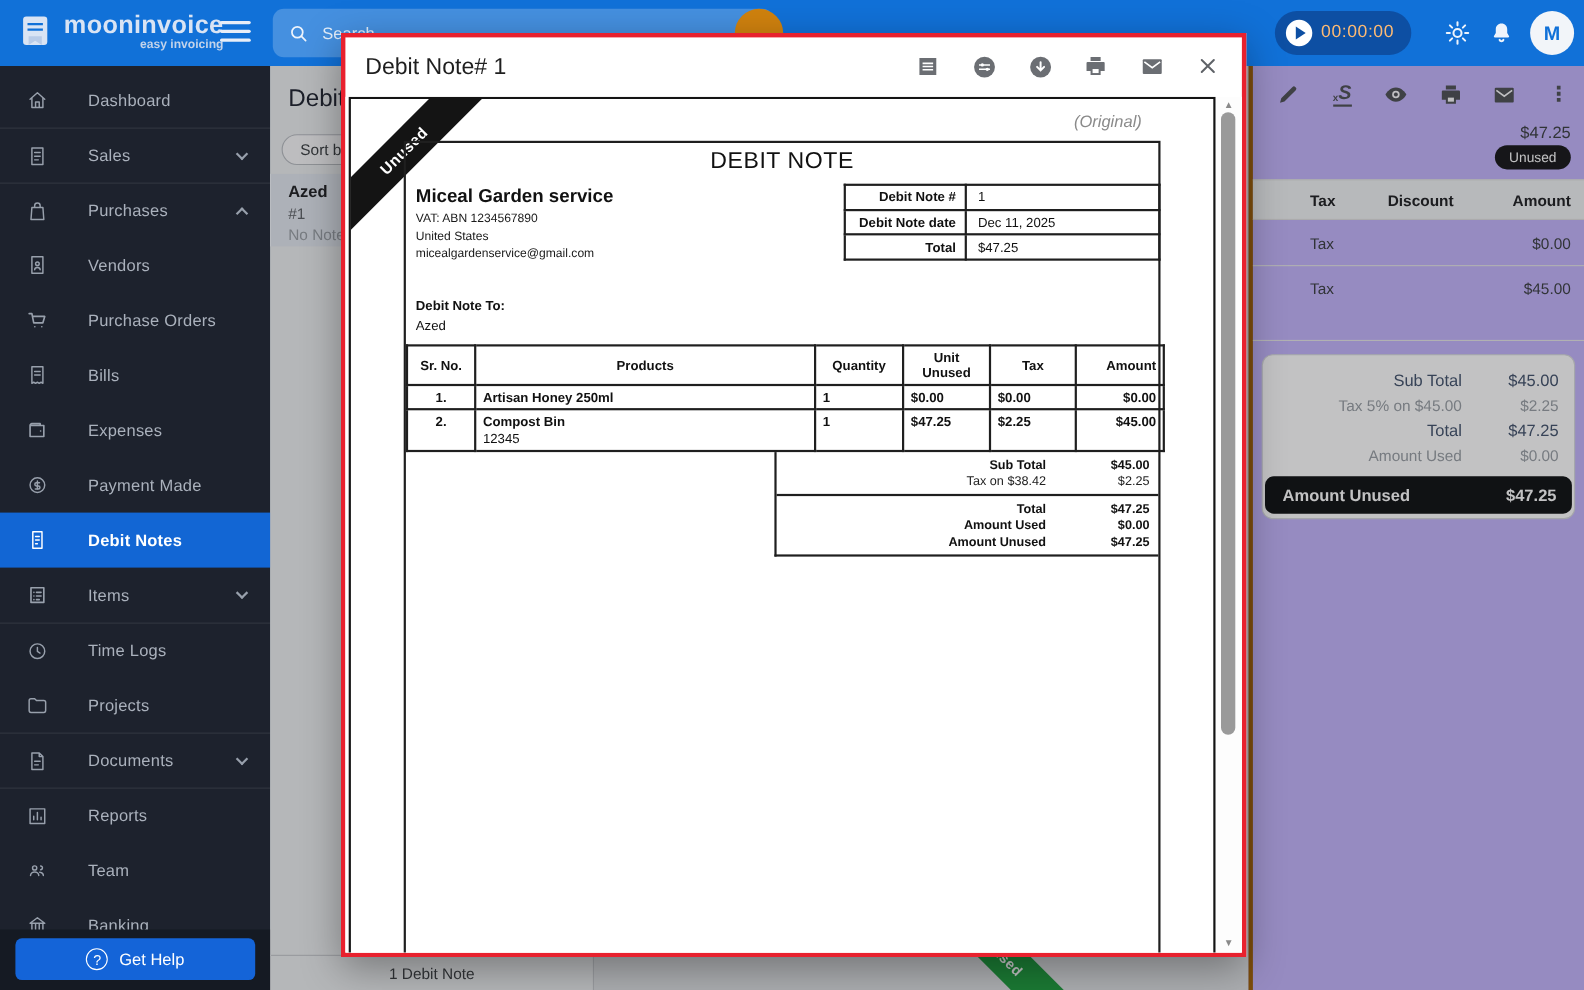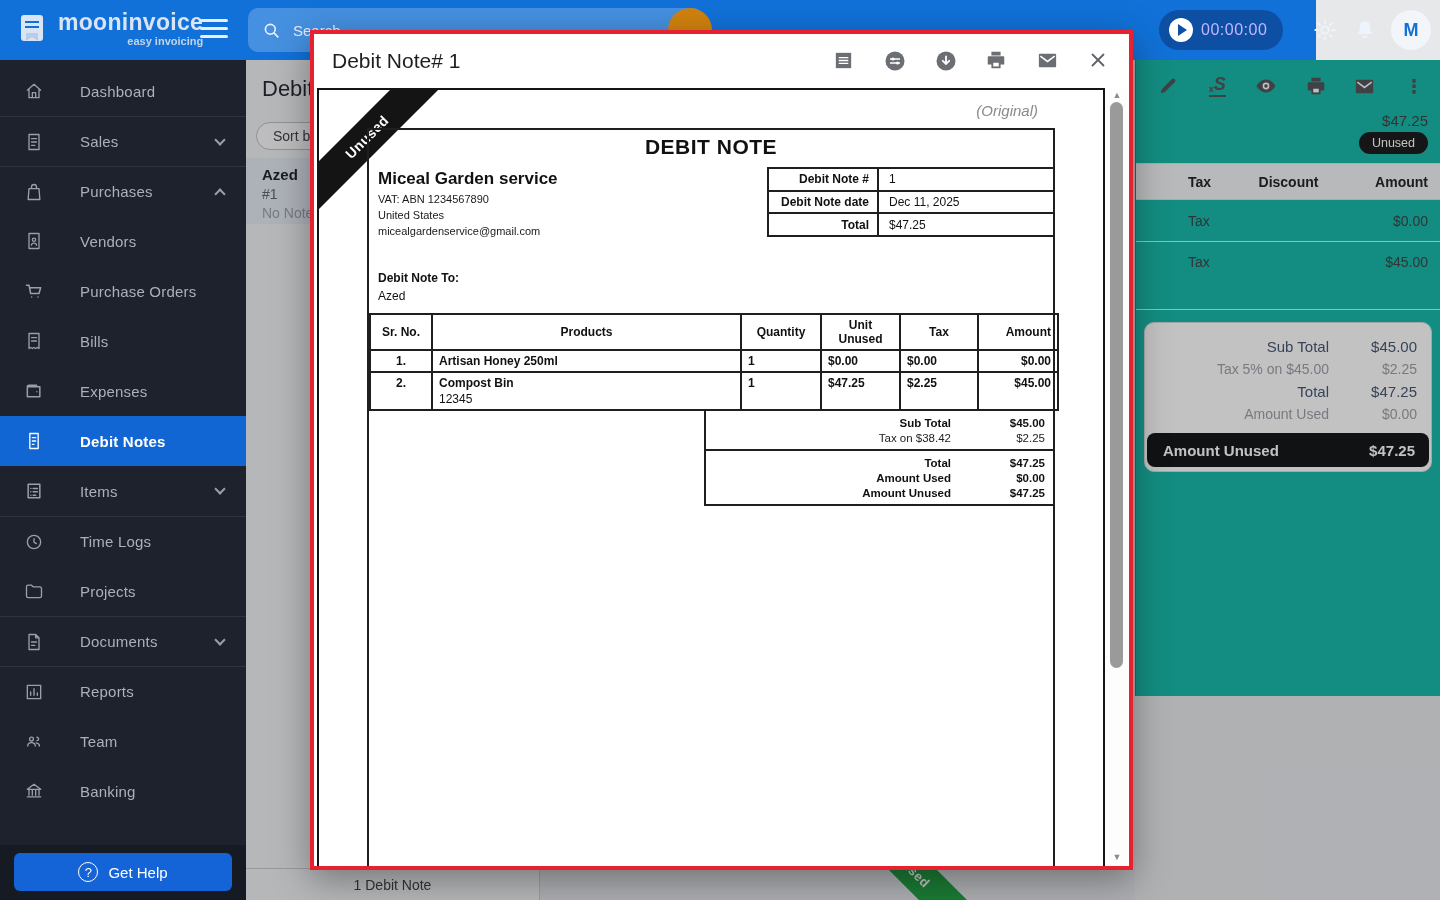--- a/index.html
+++ b/index.html
@@ -1,39 +1,39 @@
 <!DOCTYPE html>
 <html><head>
 <meta charset="utf-8">
 <style>
   html,body{margin:0;padding:0;width:1440px;height:900px;overflow:hidden;
     font-family:"Liberation Sans","DejaVu Sans",sans-serif;background:#e6e8ea;position:relative}
   *{box-sizing:border-box}
 
   
-  .topbar{position:absolute;left:0;top:0;width:1316px;height:60px;background:#1171d8;z-index:10}
+  .topbar{position:absolute;left:0;top:0;width:1440px;height:60px;background:#1171d8;z-index:10}
   .logo{position:absolute;left:14px;top:11px;display:flex;align-items:center;gap:8px}
   .logo svg{width:36px;height:36px}
   .brand{display:flex;flex-direction:column;line-height:1}
   .brand .bname{font-size:23px;font-weight:bold;color:#d9e4f4;letter-spacing:.3px}
   .brand .btag{font-size:11px;color:#c2d3ea;align-self:flex-end;margin-top:2px;font-weight:bold}
   .hamburger{position:absolute;left:200px;top:19px;width:28px;height:22px;cursor:pointer}
   .hamburger b{display:block;height:3px;background:#e8eef8;border-radius:2px;margin-bottom:5px}
   .search{position:absolute;left:248px;top:8px;width:455px;height:44px;border-radius:10px;
     background:rgba(255,255,255,.22);display:flex;align-items:center;padding:0 14px;gap:12px}
   .search svg{width:19px;height:19px;stroke:#eef4fc;fill:none;stroke-width:2;stroke-linecap:round}
   .search .ph{color:rgba(255,255,255,.85);font-size:15px}
   .orange-dot{position:absolute;left:668px;top:8px;width:44px;height:44px;border-radius:50%;
     background:#d0820e;z-index:15}
   .timer{position:absolute;left:1159px;top:10px;width:124px;height:40px;border-radius:20px;
     background:#0d4fa3;display:flex;align-items:center;padding:0 10px;gap:8px}
   .playb{width:24px;height:24px;border-radius:50%;background:#fff;position:relative}
   .playb:after{content:"";position:absolute;left:9px;top:6px;border-left:9px solid #0d4fa3;
     border-top:6px solid transparent;border-bottom:6px solid transparent}
-  .timer .tval{color:#c4b5fd;font-size:16px;letter-spacing:.5px}
+  .timer .tval{color:#fdba74;font-size:16px;letter-spacing:.5px}
   .tb-ic{position:absolute;top:17px;width:26px;height:26px;stroke:#eef4fc;fill:none;stroke-width:1.7;
     stroke-linecap:round;cursor:pointer}
   .avatar{position:absolute;left:1391px;top:10px;width:40px;height:40px;border-radius:50%;background:#f2f5f9;
     color:#1171d8;font-weight:bold;font-size:18px;display:flex;align-items:center;justify-content:center;cursor:pointer}
 
   
   .sidebar{position:absolute;left:0;top:60px;width:246px;height:840px;background:#1d222d;z-index:10;overflow:hidden}
   .nav{position:absolute;top:6px;left:0;right:0}
   .nav-item{height:50px;display:flex;align-items:center;padding-left:24px;cursor:pointer;position:relative}
   .nav-item.groupline{border-top:1px solid rgba(255,255,255,.08)}
@@ -61,21 +61,21 @@
   .lp-item .nm{font-size:15px;font-weight:bold;color:#202124}
   .lp-item .no{font-size:14px;color:#5f6368;margin-top:3px}
   .lp-item .nt{font-size:14px;color:#9aa0a6;margin-top:3px;white-space:nowrap}
   .lp-foot{position:absolute;left:0;bottom:0;width:100%;height:32px;border-top:1px solid #c5c8cc;
     display:flex;align-items:center;justify-content:center;font-size:14px;color:#3c4043}
   .preview-bg{position:absolute;left:294px;top:0;width:595px;height:840px;background:#e2e4e7;overflow:hidden}
   .green-ribbon{position:absolute;left:295px;top:790px;width:150px;height:34px;background:#1e9e3e;
     transform:rotate(45deg);display:flex;align-items:center;justify-content:center;color:#fff;
     font-weight:bold;font-size:13px;letter-spacing:.5px}
 
-  .right-panel{position:absolute;left:889px;top:0;width:305px;height:636px;background:#14b8a6;border-left:1px solid #a16207}
+  .right-panel{position:absolute;left:889px;top:0;width:305px;height:840px;background:#c4b5fd;border-left:4px solid #a16207}
   .rp-tools{position:absolute;left:20px;top:12px;width:270px;display:flex;justify-content:space-between;align-items:center;height:28px}
   .rp-tools .tico{width:24px;height:24px;color:#4f5256;cursor:pointer;display:flex;align-items:center;justify-content:center}
   .sig{font-style:italic;font-weight:bold;font-size:18px;color:#4f5256;border-bottom:2px solid #4f5256;line-height:1;padding-bottom:1px}
   .sig i{font-size:9px;font-style:normal;vertical-align:-2px}
   .dots{font-size:19px;font-weight:bold;color:#4f5256;letter-spacing:0}
   .rp-amt{position:absolute;right:12px;top:52px;font-size:15px;color:#3c4043}
   .rp-status{position:absolute;right:12px;top:72px;background:#17181a;color:#fff;font-size:12.5px;
     padding:4px 13px;border-radius:13px}
   .rp-head{position:absolute;left:0;top:103px;width:100%;height:37px;background:#f1f3f4;
     border-top:1px solid #e0e0e0;border-bottom:1px solid #e0e0e0;display:flex;align-items:center;
@@ -105,21 +105,21 @@
   .m-title{font-size:21px;color:#1f1f1f;flex:1}
   .m-icons{display:flex;align-items:center;gap:27px}
   .m-icons .mico{width:24px;height:24px;color:#6b6e73;cursor:pointer}
   .m-body{position:absolute;left:0;top:54px;right:0;bottom:0;overflow:hidden;background:#fff}
   .page{position:absolute;left:3px;top:0;width:788px;height:1100px;border:2px solid #141414;background:#fff;overflow:hidden}
   .corner-ribbon{position:absolute;top:30px;left:-52px;width:200px;height:34px;background:#141414;
     transform:rotate(-45deg);display:flex;align-items:center;justify-content:center;color:#fff;
     font-size:14px;font-weight:bold;letter-spacing:.5px}
   .original{position:absolute;top:12px;right:65px;font-style:italic;font-size:15px;color:#8a8a8a}
   .docbox{position:absolute;left:48px;right:48px;top:38px;height:1020px;border:2px solid #1f1f1f;padding:0}
-  .doc-title{text-align:center;font-size:21px;font-weight:bold;letter-spacing:.5px;margin-top:5px;color:#111}
+  .doc-title{text-align:center;font-size:21px;font-weight:normal;letter-spacing:.5px;margin-top:5px;color:#111}
   .doc-head{display:flex;justify-content:space-between;margin-top:10px}
   .company{padding-left:9px}
   .company .cname{font-size:17px;font-weight:bold;color:#111}
   .company .cline{font-size:11px;color:#1a1a1a;margin-top:4px}
   .info-tbl{border-collapse:collapse;margin-right:-2px;margin-top:-2px}
   .info-tbl td{border:2px solid #1f1f1f;font-size:12px;height:22px;color:#111}
   .info-tbl .il{font-weight:bold;text-align:right;padding:0 8px;width:110px}
   .info-tbl .iv{width:176px;padding:0 10px;text-align:left}
   .billto{margin:34px 0 0 9px}
   .billto .b1{font-size:12px;font-weight:bold;color:#111}
@@ -226,20 +226,26 @@
       <svg class="ic" viewBox="0 0 24 24">
           <path d="M6 3h12v18l-2-1.2-2 1.2-2-1.2-2 1.2-2-1.2L6 21V3zM9 8h6M9 12h6"></path>
         </svg>
       <span class="lbl">Bills</span>
     </div>
     <div class="nav-item">
       <svg class="ic" viewBox="0 0 24 24">
           <path d="M4 7h15v12H4zM15 7V5H6a2 2 0 0 0-2 2M15.5 13h.01" stroke-width="1.8"></path>
         </svg>
       <span class="lbl">Expenses</span>
+    </div>
+    <div class="nav-item">
+      <svg class="ic" viewBox="0 0 24 24">
+          <path d="M12 20a8 8 0 1 1 0-16 8 8 0 0 1 0 16zM12 7.5v9M14.3 9.5h-3.4a1.7 1.7 0 0 0 0 3.4h2.2a1.7 1.7 0 0 1 0 3.4H9.7"></path>
+        </svg>
+      <span class="lbl">Payment Made</span>
     </div>
     <div class="nav-item active">
       <svg class="ic" viewBox="0 0 24 24">
           <path d="M7 3h10v18H7zM10 8h4M10 12h4M10 16h2"></path>
         </svg>
       <span class="lbl">Debit Notes</span>
     </div>
     <div class="nav-item">
       <svg class="ic" viewBox="0 0 24 24">
           <path d="M5 4h14v16H5zM8.2 9h.01M8.2 13h.01M8.2 17h.01M11 9h5M11 13h5M11 17h3" stroke-width="1.8"></path>

